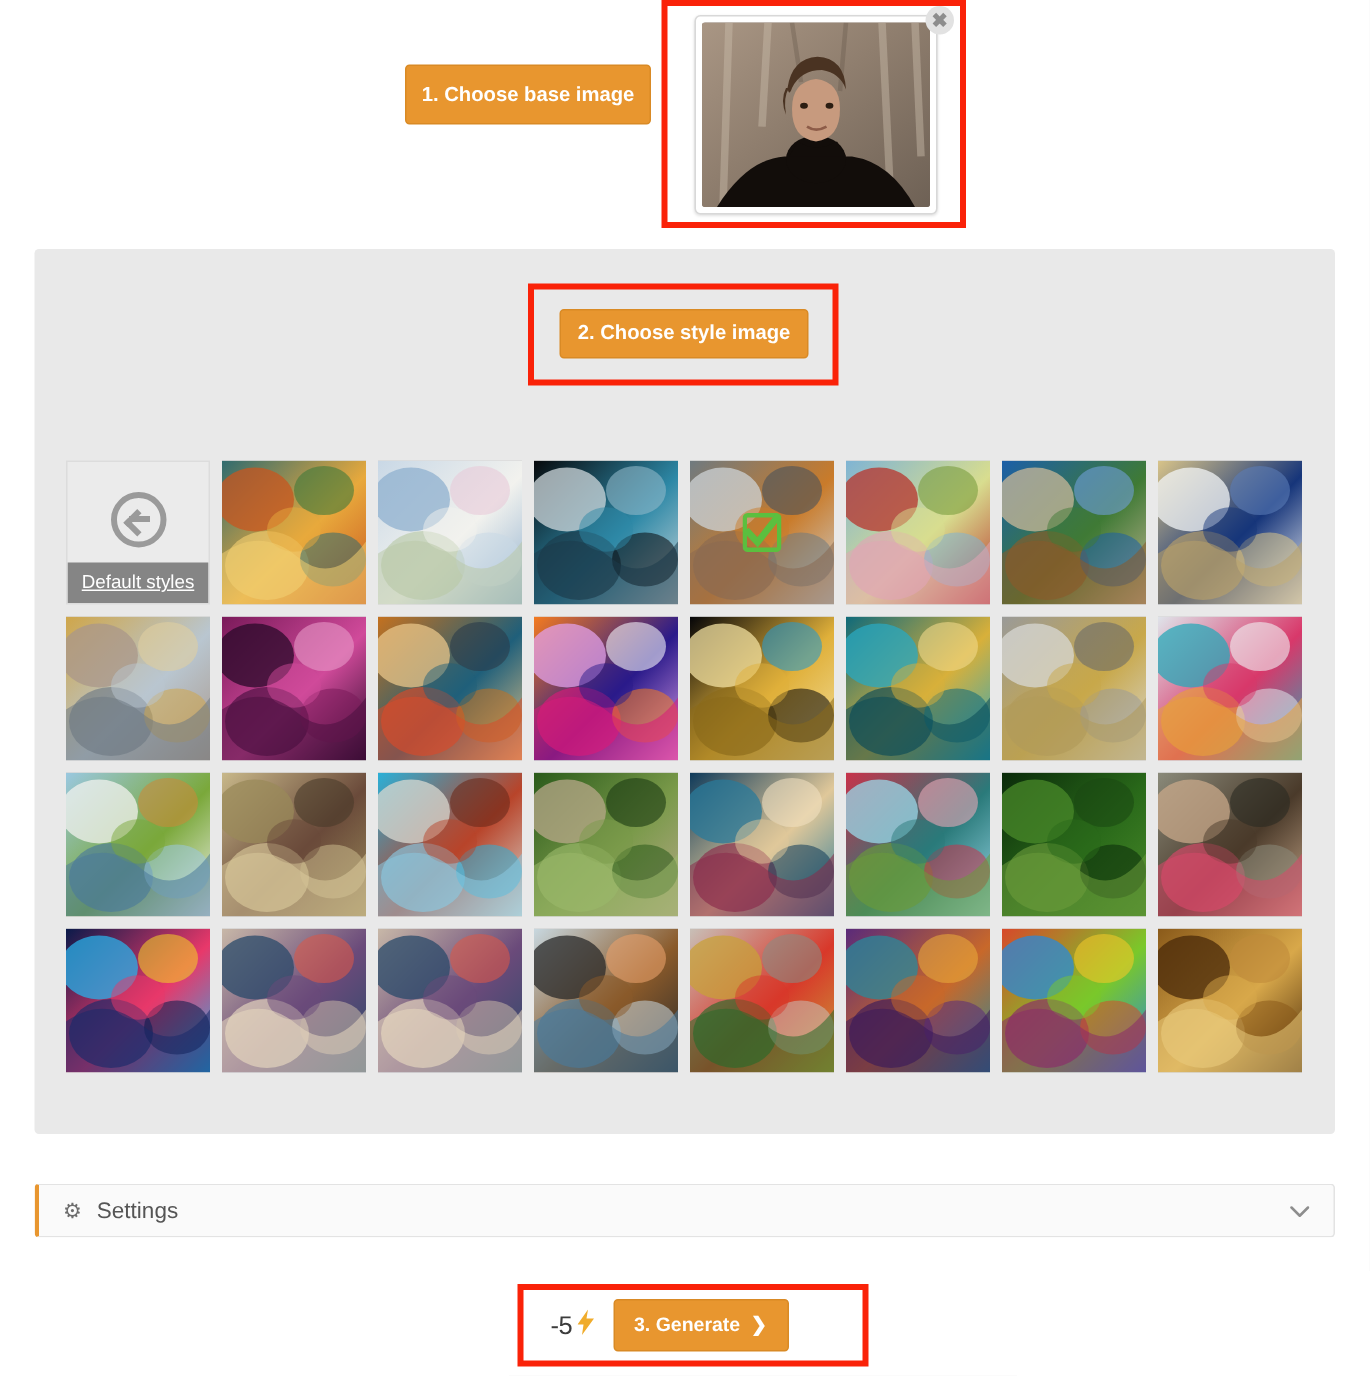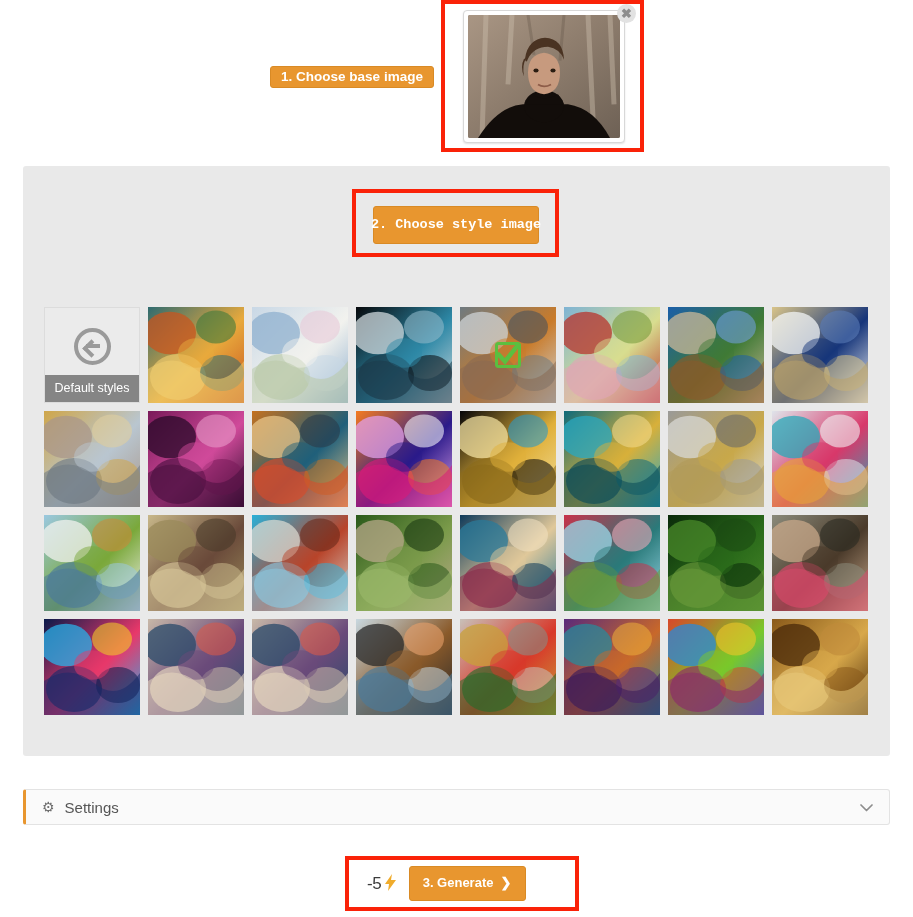--- a/index.html
+++ b/index.html
@@ -31,22 +31,22 @@
     font-size: 13.5px;
     border-radius: 3px;
     padding: 9px 16px;
     cursor: pointer;
     line-height: 1.1;
     box-sizing: border-box;
     white-space: nowrap;
   }
   #choose-base-btn {
     position: absolute;
-    left: 270px; top: 66px;
-    width: 164px; height: 22px;
+    left: 270px; top: 43px;
+    width: 164px; height: 40px;
     text-align: center;
     padding: 0;
     display: flex;
     align-items: center;
     justify-content: center;
   }
 
   
   .redbox {
     position: absolute;
@@ -100,26 +100,25 @@
   #styles-panel {
     position: absolute;
     left: 23px; top: 166px;
     width: 867px; height: 590px;
     background: #e9e9e9;
     border-radius: 3px;
   }
   #choose-style-btn {
     position: absolute;
     left: 373px; top: 206px;
-    width: 166px; height: 38px;
+    width: 166px; height: 33px;
     padding: 8px;
     display: flex;
     align-items: center;
     justify-content: center;
-    font-family: Liberation Mono, monospace;
   }
   #or-select-text {
     position: absolute;
     left: 0; top: 272px;
     width: 913px;
     text-align: center;
     font-size: 13.5px;
     color: #4f4f4f;
   }
 
@@ -176,20 +175,21 @@
   }
   .tile-caption {
     position: absolute;
     left: 0; right: 0; bottom: 0;
     height: 27px;
     line-height: 27px;
     background: rgba(110,110,110,.82);
     color: #ffffff;
     font-size: 12.5px;
     text-align: center;
+    text-decoration: underline;
   }
   .checkmark {
     position: absolute;
     left: 50%; top: 50%;
     transform: translate(-50%,-50%);
     width: 26px; height: 26px;
     z-index: 4;
   }
 
   

